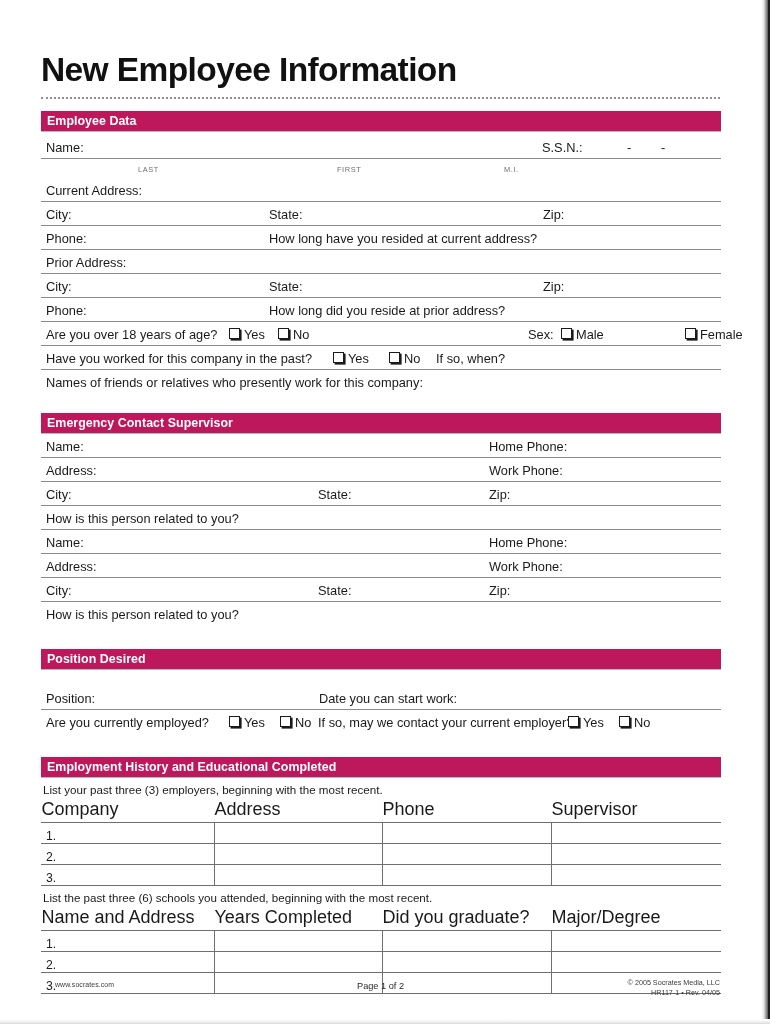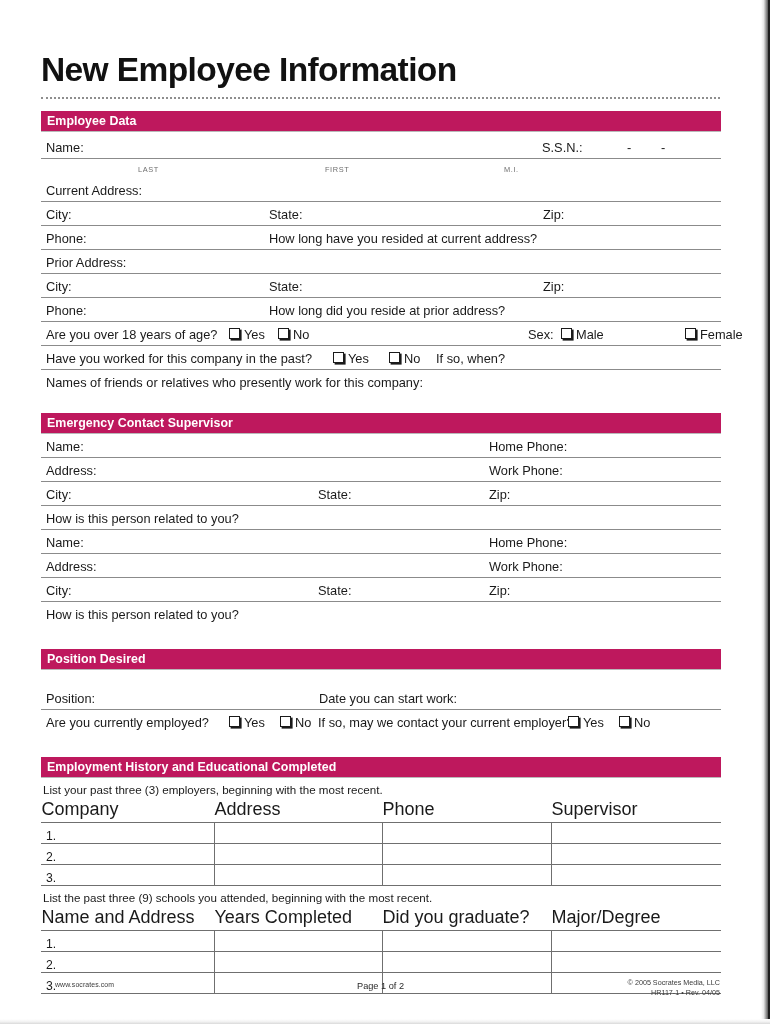--- a/index.html
+++ b/index.html
@@ -204,21 +204,21 @@
 
     <div class="row tall">
       <span class="cell" style="left:5px;">Name:</span>
       <span class="cell" style="left:501px;">S.S.N.:</span>
       <span class="cell" style="left:586px;">-</span>
       <span class="cell" style="left:620px;">-</span>
     </div>
 
     <div class="caption-row">
       <span class="sub-label" style="left:97px;">LAST</span>
-      <span class="sub-label" style="left:284px;">FIRST</span>
+      <span class="sub-label" style="left:296px;">FIRST</span>
       <span class="sub-label" style="left:463px;">M.I.</span>
     </div>
 
     <div class="row">
       <span class="cell" style="left:5px;">Current Address:</span>
     </div>
 
     <div class="row">
       <span class="cell" style="left:5px;">City:</span>
       <span class="cell" style="left:228px;">State:</span>
@@ -385,21 +385,21 @@
         </tr>
         <tr>
           <td class="first">3.</td>
           <td></td>
           <td></td>
           <td class="last"></td>
         </tr>
       </tbody>
     </table>
 
-    <div class="list-note">List the past three (9) schools you attended, beginning with the most recent.</div>
+    <div class="list-note">List the past three (6) schools you attended, beginning with the most recent.</div>
 
     <table class="grid">
       <colgroup>
         <col style="width:173px">
           <col style="width:168px">
           <col style="width:169px">
           <col style="width:169px">
       </colgroup>
       <thead>
         <tr>

